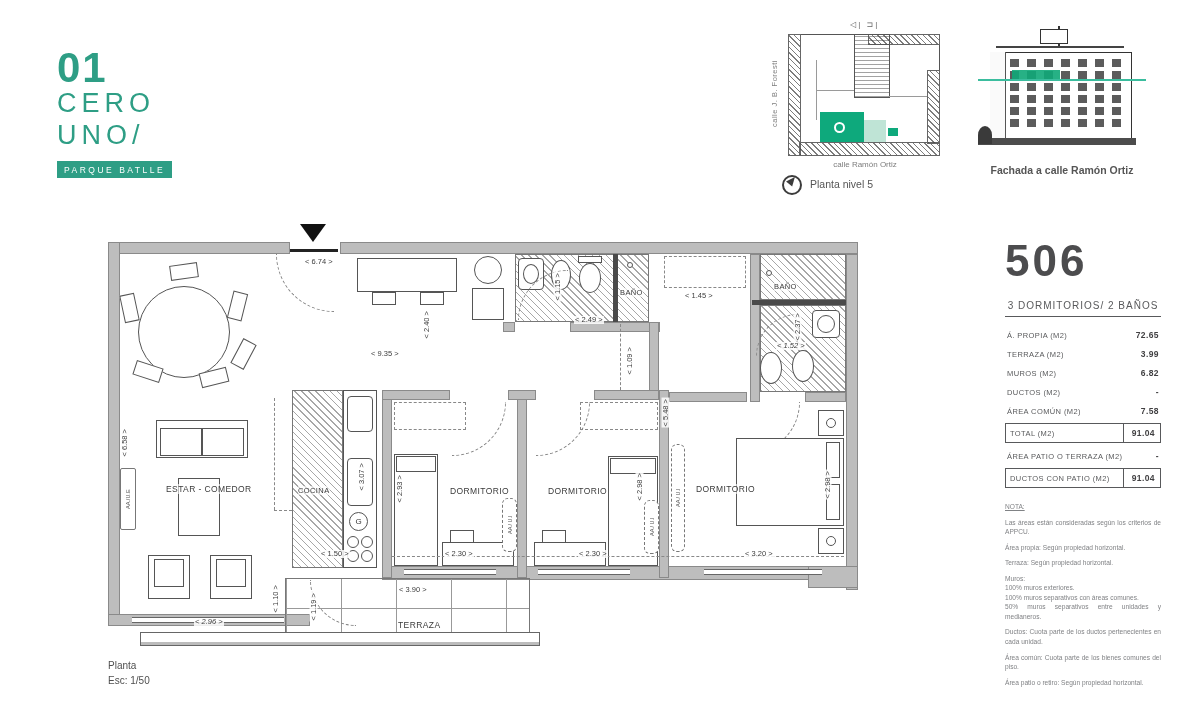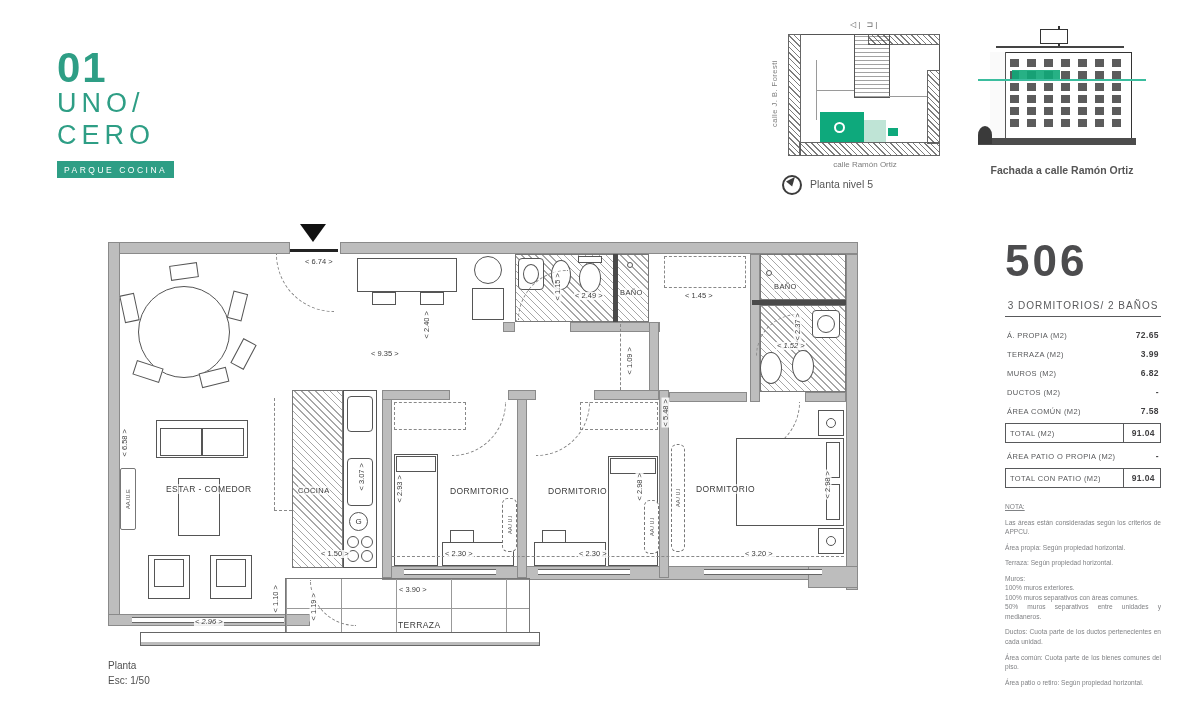--- a/index.html
+++ b/index.html
@@ -84,23 +84,23 @@
   .terrace{position:absolute;border:1px solid #777;background-image:repeating-linear-gradient(90deg,#999 0 1px,transparent 1px 55px),repeating-linear-gradient(0deg,#999 0 1px,transparent 1px 30px);box-sizing:border-box;}
   .rail{position:absolute;background:#fff;border:1px solid #666;box-shadow:inset 0 -3px 0 rgba(160,160,160,.7);box-sizing:border-box;}
   .chair{position:absolute;background:#fff;border:1px solid #555;box-sizing:border-box;}
   .footer{left:108px;top:658px;font-size:10px;color:#4f4f4f;line-height:1.5;}
 </style>
 </head>
 <body>
 
 <div class="abs logo">
   <div class="logo-num">01</div>
+  <div class="logo-word">CERO</div>
   <div class="logo-word">UNO/</div>
-  <div class="logo-word">CERO</div>
-  <div class="logo-tag">PARQUE COCINA</div>
+  <div class="logo-tag">PARQUE BATLLE</div>
 </div>
 
 <div class="abs siteplan">
   <div class="abs sp-markers">◁|  ⊐|</div>
   <div class="abs sp-frame"></div>
   <div class="abs sp-hatch" style="left:18px;top:14px;width:11px;height:120px;"></div>
   <div class="abs sp-hatch" style="left:29px;top:122px;width:139px;height:12px;"></div>
   <div class="abs sp-hatch" style="left:157px;top:50px;width:11px;height:72px;"></div>
   <div class="abs sp-hatch" style="left:98px;top:14px;width:70px;height:9px;"></div>
   <div class="abs sp-x" style="left:84px;top:14px;width:34px;height:62px;"></div>
@@ -158,25 +158,25 @@
       </div>
     <div class="trow">
         <span class="lbl">ÁREA COMÚN (M2)</span>
         <span class="val">7.58</span>
       </div>
     <div class="trow boxed">
         <span class="lbl">TOTAL (M2)</span>
         <span class="val">91.04</span>
       </div>
     <div class="trow">
-        <span class="lbl">ÁREA PATIO O PROPIA (M2)</span>
+        <span class="lbl">ÁREA PATIO O TERRAZA (M2)</span>
         <span class="val">-</span>
       </div>
     <div class="trow boxed">
-        <span class="lbl">TOTAL CON PATIO (M2)</span>
+        <span class="lbl">DUCTOS CON PATIO (M2)</span>
         <span class="val">91.04</span>
       </div>
   </div>
   <div class="notes">
     <div class="ttl">NOTA:</div>
     <p class="note-p">Las áreas están consideradas según los criterios de APPCU.</p>
     <p class="note-p">Área propia: Según propiedad horizontal.</p>
     <p class="note-p">Terraza: Según propiedad horizontal.</p>
     <p class="note-p">Muros:
 100% muros exteriores.
@@ -318,21 +318,21 @@
   <div class="roomlbl" style="left:440px;top:258px;">DORMITORIO</div>
   <div class="roomlbl" style="left:588px;top:256px;">DORMITORIO</div>
   <div class="roomlbl" style="left:512px;top:60px;font-size:7.5px;">BAÑO</div>
   <div class="roomlbl" style="left:666px;top:54px;font-size:7.5px;">BAÑO</div>
   <div class="roomlbl" style="left:290px;top:392px;">TERRAZA</div>
 
   <div class="dim" style="left:196px;top:30px;">&lt; 6.74 &gt;</div>
   <div class="dim" style="left:262px;top:122px;">&lt; 9.35 &gt;</div>
   <div class="dim v" style="left:315px;top:82px;">&lt; 2.40 &gt;</div>
   <div class="dim v" style="left:446px;top:44px;">&lt; 1.15 &gt;</div>
-  <div class="dim" style="left:466px;top:64px;">&lt; 2.49 &gt;</div>
+  <div class="dim" style="left:466px;top:88px;">&lt; 2.49 &gt;</div>
   <div class="dim" style="left:576px;top:64px;">&lt; 1.45 &gt;</div>
   <div class="dim v" style="left:686px;top:84px;">&lt; 2.37 &gt;</div>
   <div class="dim" style="left:668px;top:114px;font-style:italic;">&lt; 1.52 &gt;</div>
   <div class="dim v" style="left:518px;top:118px;">&lt; 1.09 &gt;</div>
   <div class="dim v" style="left:13px;top:200px;">&lt; 6.58 &gt;</div>
   <div class="dim v" style="left:250px;top:234px;">&lt; 3.07 &gt;</div>
   <div class="dim" style="left:212px;top:322px;">&lt; 1.50 &gt;</div>
   <div class="dim v" style="left:288px;top:246px;">&lt; 2.93 &gt;</div>
   <div class="dim" style="left:336px;top:322px;">&lt; 2.30 &gt;</div>
   <div class="dim" style="left:470px;top:322px;">&lt; 2.30 &gt;</div>

